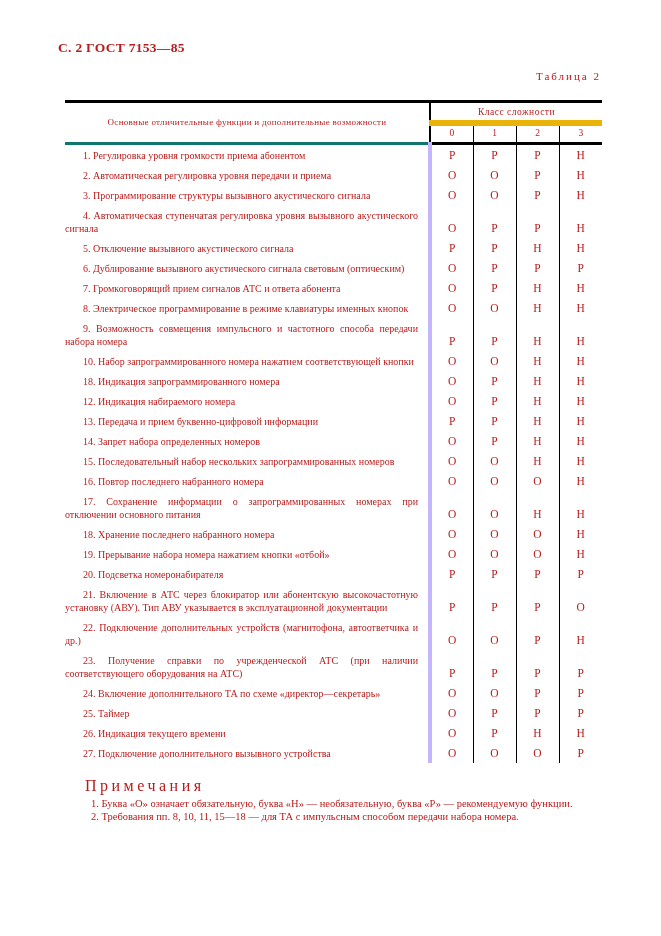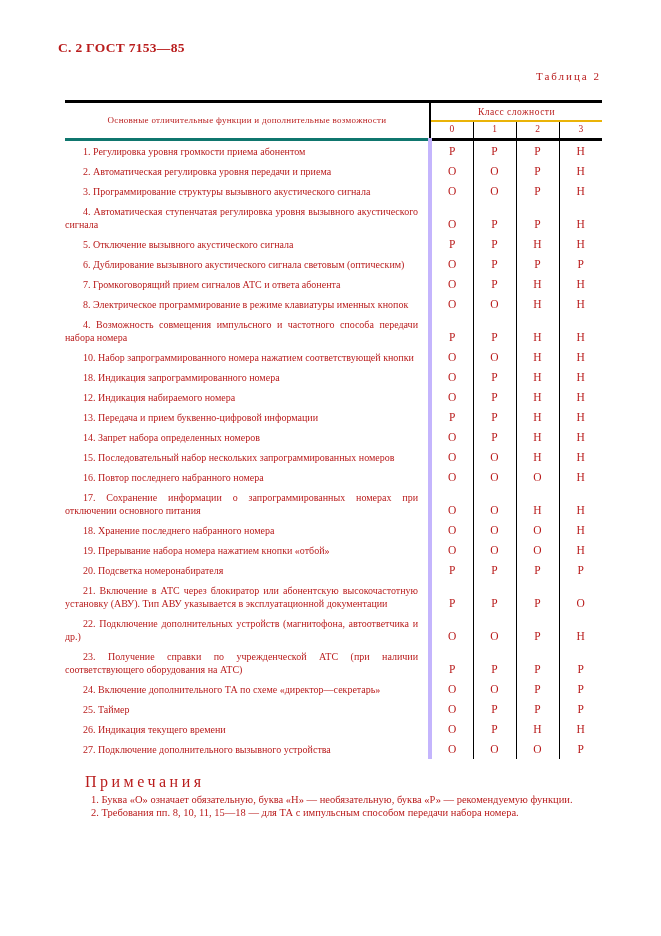--- a/index.html
+++ b/index.html
@@ -23,21 +23,21 @@
   }
   col.c-main { width:365px; }
   col.c-class { width:43px; }
   th { font-weight:normal; }
   .main-head {
     border-right:2px solid #000; border-bottom:3px solid #0f766e;
     font-size:9px; text-align:center; vertical-align:middle;
     padding:2px 24px; line-height:11px; letter-spacing:0.3px;
   }
   .group-head {
-    border-bottom:2px solid #eab308;
+    border-bottom:6px solid #eab308;
     font-size:9.5px; text-align:center; padding:4px 0 3px; letter-spacing:0.5px;margin-left:43px;
   }
   .class-head {
     border-bottom:3px solid #000;
     font-size:9.5px; text-align:center; padding:2px 0 4px;
   }
   .class-head + .class-head { border-left:1.5px solid #000; }
   td.fn {
     border-right:4px solid #c4b5fd;
     font-size:10px; line-height:13px; text-align:justify; text-indent:18px;
@@ -140,21 +140,21 @@
 
   <tr>
     <td class="fn">8.  Электрическое программирование в режиме клавиатуры именных кнопок</td>
     <td class="v">О</td>
     <td class="v">О</td>
     <td class="v">Н</td>
     <td class="v">Н</td>
   </tr>
 
   <tr>
-    <td class="fn">4.  Возможность совмещения импульсного и частотного способа передачи набора номера</td>
+    <td class="fn">9.  Возможность совмещения импульсного и частотного способа передачи набора номера</td>
     <td class="v">Р</td>
     <td class="v">Р</td>
     <td class="v">Н</td>
     <td class="v">Н</td>
   </tr>
 
   <tr>
     <td class="fn">10.  Набор запрограммированного номера нажатием соответствующей кнопки</td>
     <td class="v">О</td>
     <td class="v">О</td>

